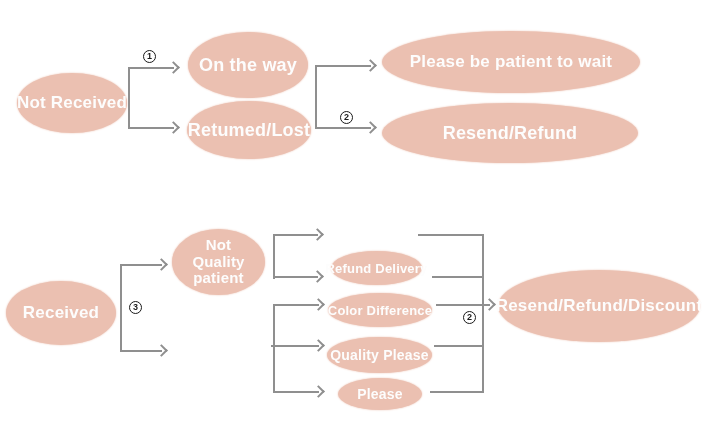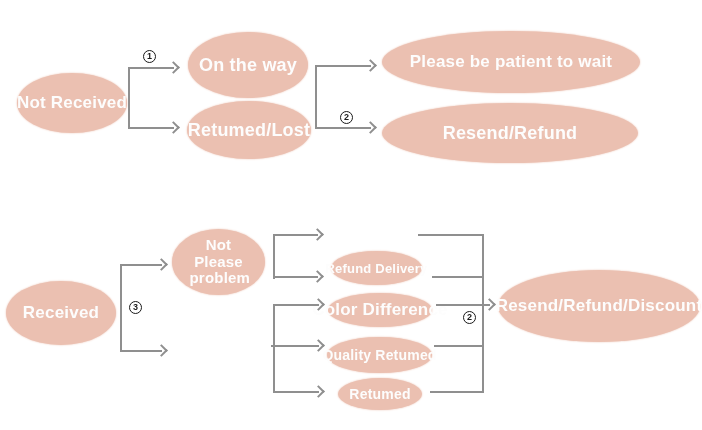--- a/index.html
+++ b/index.html
@@ -80,39 +80,39 @@
   <div class="ah" style="left:366px;top:61px"></div>
   <div class="hl" style="left:315px;top:127px;width:56px"></div>
   <div class="ah" style="left:366px;top:123px"></div>
   <div class="badge" style="left:340px;top:111px">2</div>
 
   <div class="node" style="left:6px;top:281px;width:110px;height:64px;font-size:17px">
     <span class="nlabel">Received</span>
   </div>
 
   <div class="node" style="left:172px;top:229px;width:93px;height:66px;font-size:15px;line-height:1.12">
-    <span class="wrap" style="width:58px">Not Please problem</span>
+    <span class="wrap" style="width:58px">Not Quality patient</span>
   </div>
 
 
 
   <div class="node" style="left:331px;top:251px;width:91px;height:34px;font-size:13px">
     <span class="nlabel">Refund Delivery</span>
   </div>
 
-  <div class="node" style="left:328px;top:293px;width:104px;height:34px;font-size:17px">
+  <div class="node" style="left:328px;top:293px;width:104px;height:34px;font-size:13px">
     <span class="nlabel">Color Difference</span>
   </div>
 
   <div class="node" style="left:327px;top:337px;width:105px;height:36px;font-size:14px">
-    <span class="nlabel">Quality Retumed</span>
+    <span class="nlabel">Quality Please</span>
   </div>
 
   <div class="node" style="left:338px;top:378px;width:84px;height:32px;font-size:14px">
-    <span class="nlabel">Retumed</span>
+    <span class="nlabel">Please</span>
   </div>
 
   <div class="node" style="left:498px;top:270px;width:202px;height:72px;font-size:17px">
     <span class="nlabel">Resend/Refund/Discount</span>
   </div>
 
   <div class="vl" style="left:120px;top:264px;height:88px"></div>
   <div class="hl" style="left:120px;top:264px;width:42px"></div>
   <div class="ah" style="left:157px;top:260px"></div>
   <div class="hl" style="left:120px;top:350px;width:42px"></div>

